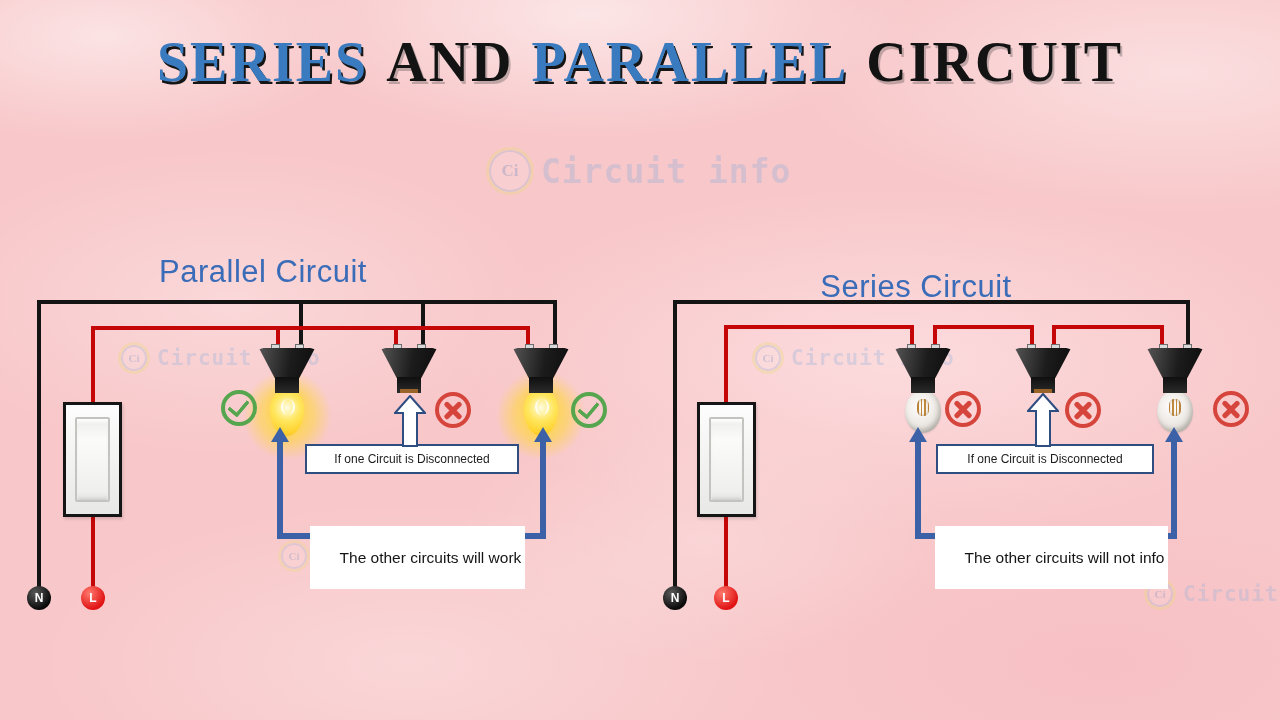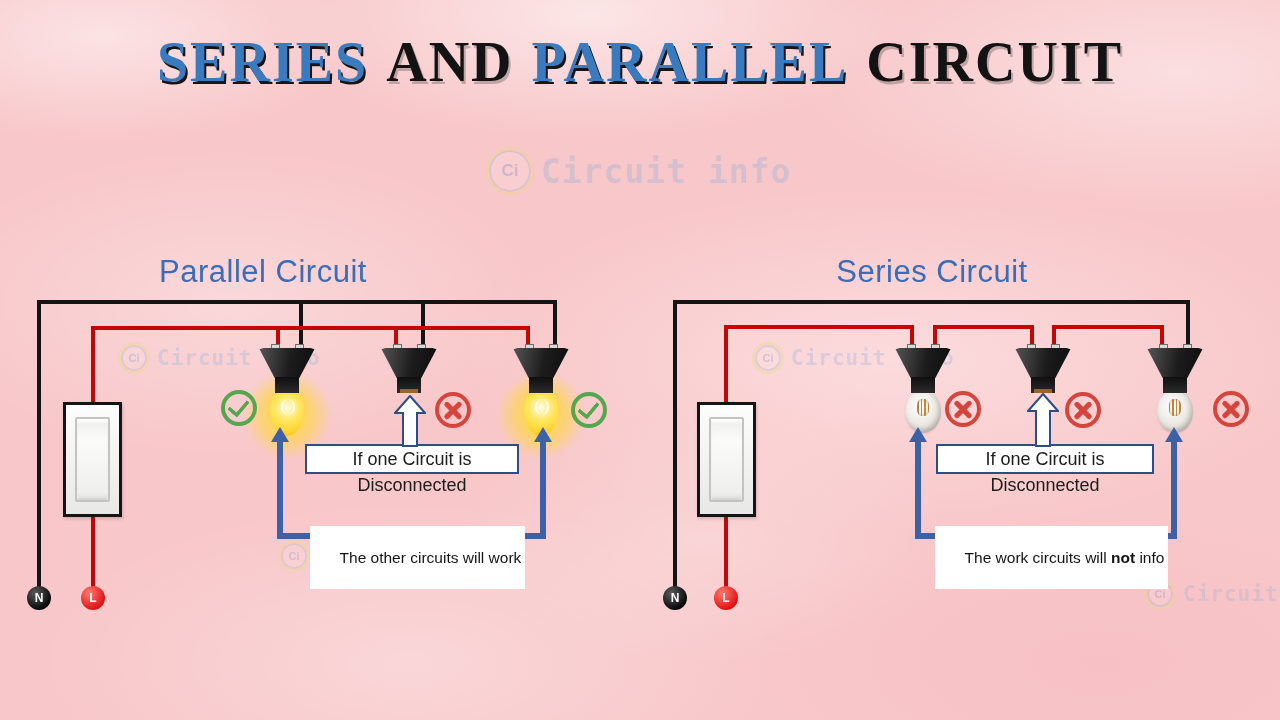--- a/index.html
+++ b/index.html
@@ -26,21 +26,21 @@
   .main-title .seg{display:inline-block;margin:0 9px;}
   .seg--blue{color:#3a7abf;text-shadow:2px 3px 0 #161616;}
   .seg--black{color:#131313;text-shadow:2px 3px 0 rgba(60,60,60,.30);}
   
   .wm{position:absolute;display:flex;align-items:center;gap:7px;}
   .wm-logo{
     border-radius:50%;border:3px solid rgba(232,216,118,.8);
     box-shadow:inset 0 0 0 2px rgba(158,180,218,.8);
     background:rgba(255,255,255,.30);
     display:flex;align-items:center;justify-content:center;
-    color:rgba(130,156,200,.9);font-weight:bold;
+    color:rgba(130,156,200,.9);font-weight:bold;font-family:Liberation Serif, serif;
   }
   .wm-text{
     font-family:"DejaVu Sans Mono",monospace;font-weight:bold;
     color:rgba(157,180,217,.9);letter-spacing:1px;white-space:nowrap;
   }
   .wm--top{left:486px;top:147px;opacity:.42;}
   .wm--top .wm-logo{width:42px;height:42px;font-size:17px;}
   .wm--top .wm-text{font-size:33px;}
   .wm--small{opacity:.40;}
   .wm--small .wm-logo{width:26px;height:26px;font-size:11px;}
@@ -48,21 +48,21 @@
   .wm--pleft{left:118px;top:342px;}
   .wm--pbottom{left:278px;top:540px;opacity:.34;}
   .wm--sleft{left:752px;top:342px;}
   .wm--sbottom{left:1144px;top:578px;opacity:.38;}
   
   .diagram-title{
     position:absolute;width:400px;text-align:center;top:254px;
     font-size:31px;color:#3a6cb8;font-weight:500;letter-spacing:0.5px;
   }
   .diagram-title--parallel{left:63px;}
-  .diagram-title--series{left:732px;}
+  .diagram-title--series{left:716px;margin-top:15px;}
   
   .wire{position:absolute;}
   .wire--black{background:#141414;}
   .wire--red{background:#c40606;}
   
   .switch{
     position:absolute;width:53px;height:109px;border:3px solid #151515;
     background:linear-gradient(180deg,#fdfdfd,#e8e8e6);
     box-shadow:1px 2px 3px rgba(0,0,0,.15);
   }
@@ -124,27 +124,27 @@
   }
   .mark--cross{border-color:#d6453c;}
   .mark--cross::before,.mark--cross::after{
     content:"";position:absolute;left:3px;top:11.5px;width:22px;height:5px;border-radius:2px;background:#d6453c;
   }
   .mark--cross::before{transform:rotate(45deg);}
   .mark--cross::after{transform:rotate(-45deg);}
   
   .callout{
     position:absolute;background:#fff;border:2px solid #2e4d80;color:#1c1c1c;
-    font-size:18px;line-height:26px;text-align:center;z-index:5;
+    font-size:12px;line-height:26px;text-align:center;z-index:5;
   }
   .result{
     position:absolute;background:#fff;color:#141414;font-size:15.5px;line-height:21px;
     padding:0 4px;white-space:pre;z-index:5;
   }
-  .result .b{font-weight:bold;}
+  .result .b{font-weight:normal;}
   .hollow-arrow{position:absolute;z-index:6;}
   .conn{position:absolute;background:#3c61a6;z-index:4;}
   .arrowhead{
     position:absolute;width:0;height:0;z-index:4;
     border-left:9px solid transparent;border-right:9px solid transparent;
     border-bottom:15px solid #3c61a6;
   }
   
   .term{
     position:absolute;width:24px;height:24px;border-radius:50%;color:#fff;
@@ -309,21 +309,21 @@
     <div class="mark mark--cross" style="left:945px;top:391px;"></div>
     <div class="mark mark--cross" style="left:1065px;top:392px;"></div>
     <div class="mark mark--cross" style="left:1213px;top:391px;"></div>
 
     <div class="callout" style="left:936px;top:444px;width:214px;height:26px;">If one Circuit is Disconnected</div>
     <svg class="hollow-arrow" style="left:1027px;top:393px;" width="32" height="54" viewBox="0 0 32 54">
       <polygon points="16,1 31,18 23,18 23,53 9,53 9,18 1,18" fill="#ffffff" stroke="#2e4d80" stroke-width="2"></polygon>
     </svg>
 
     <div class="result" style="left:935px;top:526px;">
-      <span>The work circuits will </span><span class="b">not</span><span> info</span>
+      <span>The other circuits will </span><span class="b">not</span><span> info</span>
     </div>
     <div class="conn" style="left:915px;top:533px;width:24px;height:6px;"></div>
     <div class="conn" style="left:915px;top:441px;width:6px;height:98px;"></div>
     <div class="arrowhead" style="left:909px;top:427px;"></div>
     <div class="conn" style="left:1155px;top:533px;width:22px;height:6px;"></div>
     <div class="conn" style="left:1171px;top:441px;width:6px;height:98px;"></div>
     <div class="arrowhead" style="left:1165px;top:427px;"></div>
 
     <div class="term term--n" style="left:663px;top:586px;">N</div>
     <div class="term term--l" style="left:714px;top:586px;">L</div>

